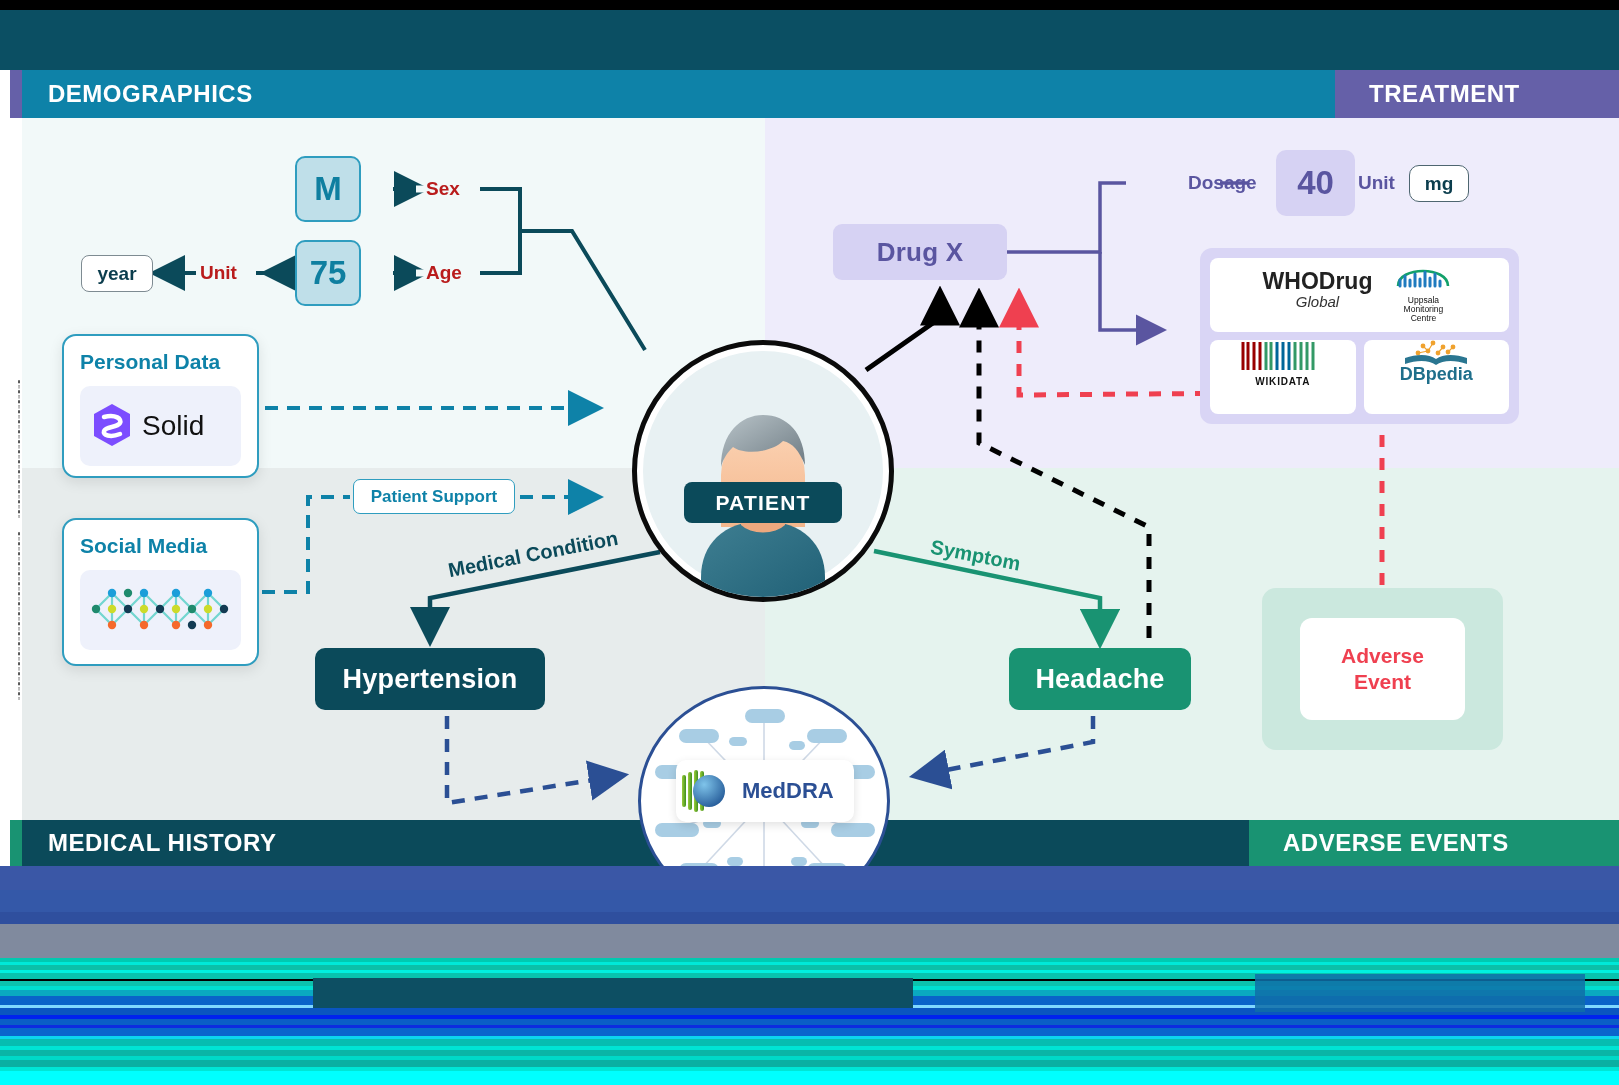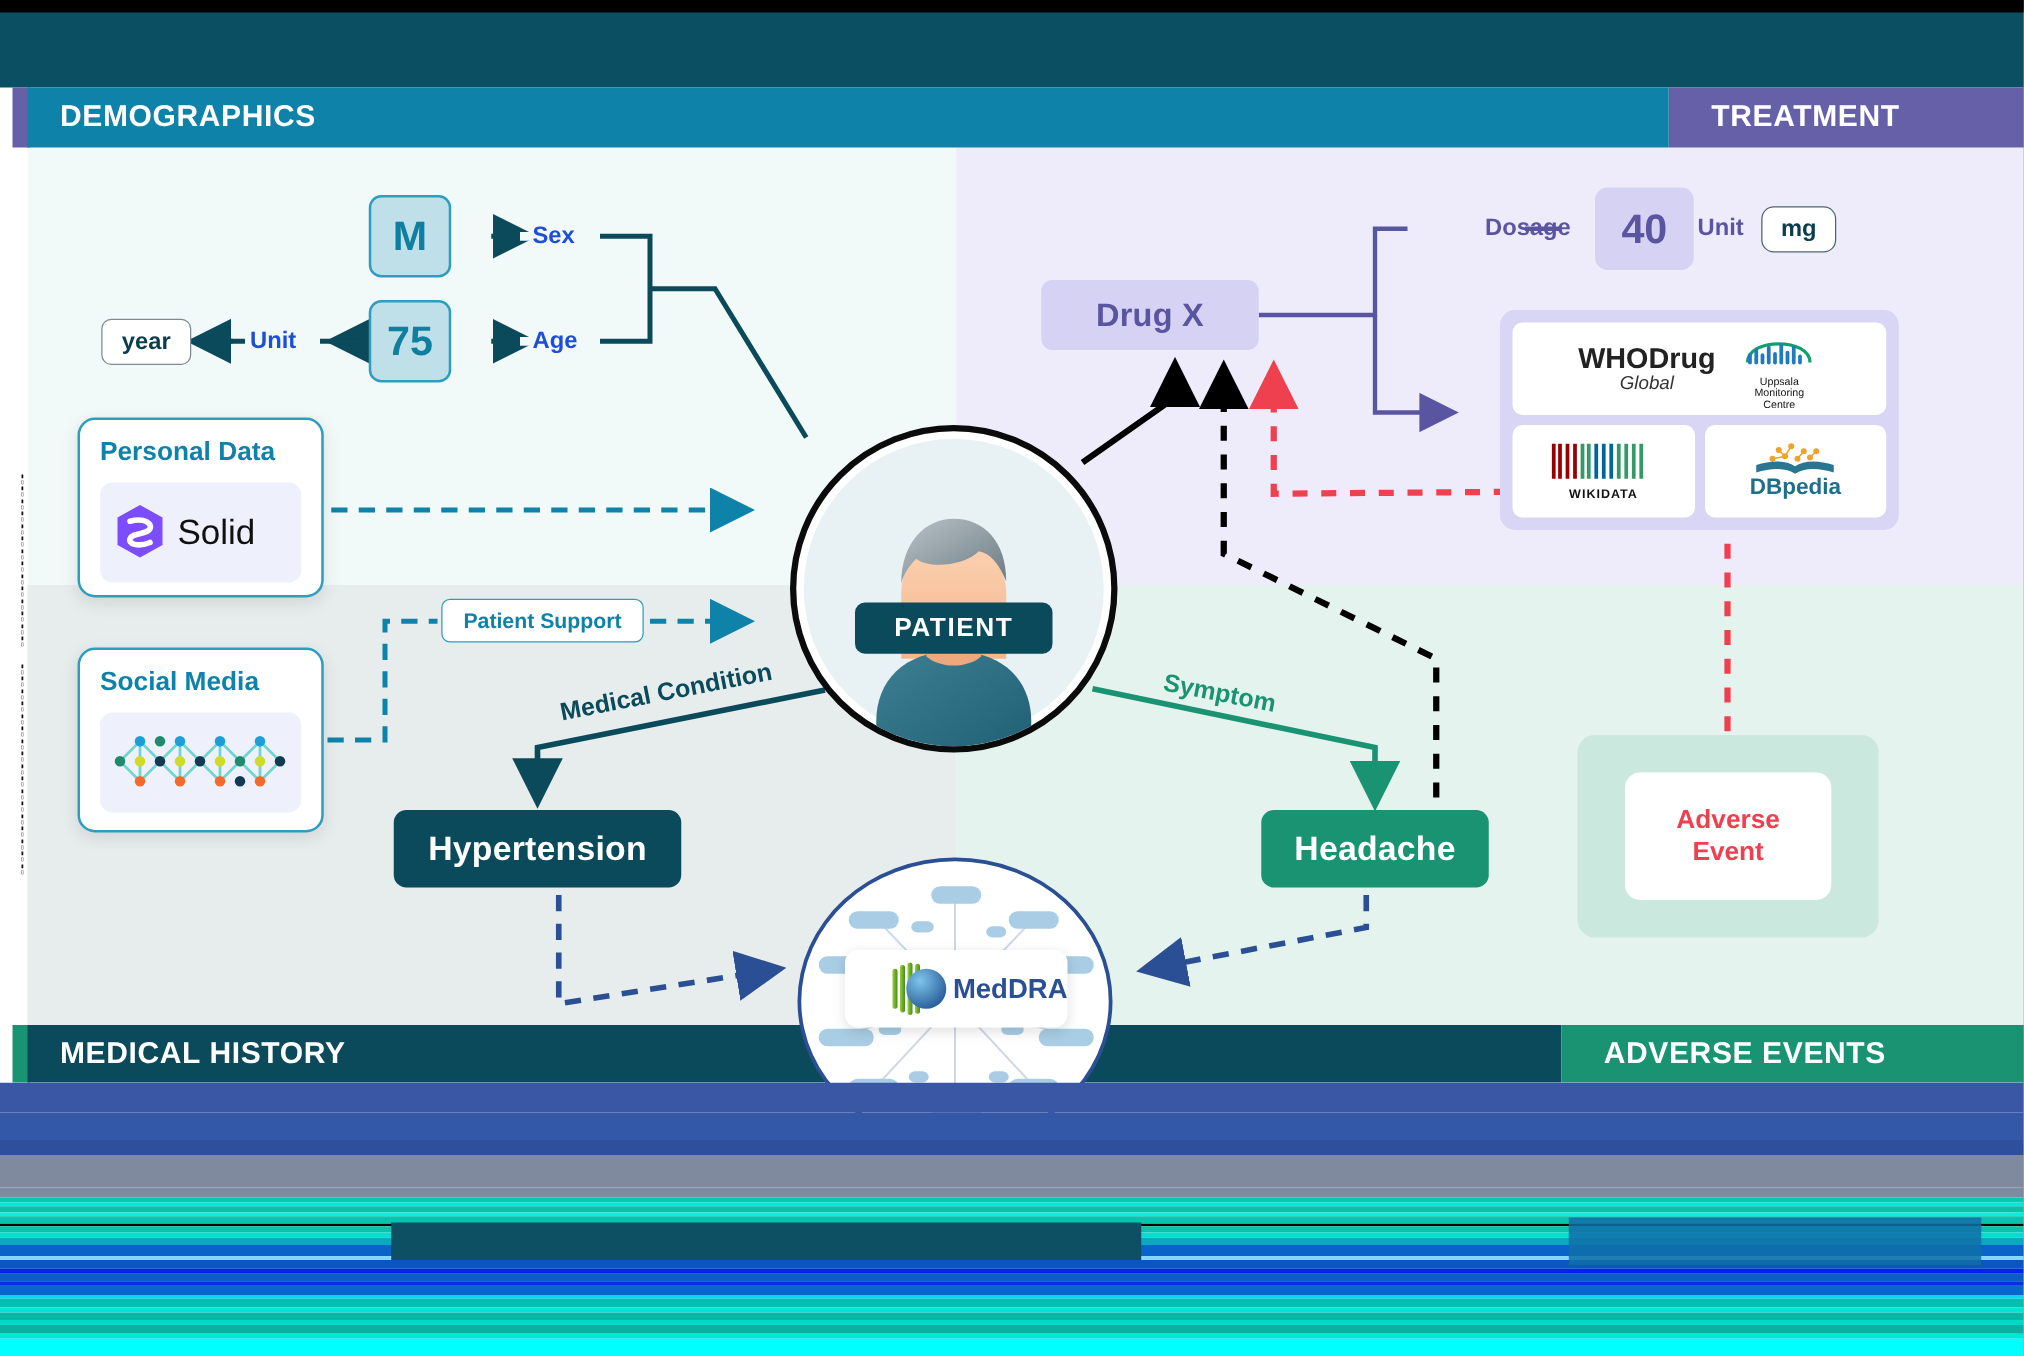--- a/index.html
+++ b/index.html
@@ -44,21 +44,21 @@
   
   .vbox {
     position:absolute; border-radius:10px; display:flex; align-items:center; justify-content:center;
     font-weight:700;
   }
   .vbox.demo { background:#bfdfe9; border:2px solid #2f9dbf; color:#0f7fa0; }
   .vbox.plain { background:#fff; border:1.5px solid #7e8b92; color:#0b3d4d; border-radius:8px; }
   .vbox.purple { background:#d6d2f3; color:#5a55a0; border:none; border-radius:10px; }
   .vbox.mg { background:#fff; border:1.5px solid #4e6670; color:#0b3d4d; border-radius:10px; }
 
-  .elabel { position:absolute; font-weight:700; font-size:19px; color:#1d4ed8; white-space:nowrap; }
+  .elabel { position:absolute; font-weight:700; font-size:19px; color:#b91c1c; white-space:nowrap; }
   .elabel.purple { color:#5a55a0; }
 
   
   .srccard {
     position:absolute; background:#fff; border:2px solid #2f9dbf; border-radius:14px;
     box-shadow:0 4px 14px rgba(0,0,0,.10); padding:14px 16px;
   }
   .srccard .ttl { color:#0e82a8; font-weight:700; font-size:21px; margin-bottom:12px; }
   .srccard .imgwrap {
     background:#eef1fb; border-radius:10px; height:80px; display:flex;
@@ -95,42 +95,42 @@
     align-items:center; justify-content:center; line-height:1.25;
     color:#ef4050; font-weight:700; font-size:21px; text-align:center;
   }
 
   
   #onto {
     position:absolute; left:1200px; top:248px; width:319px; height:176px;
     background:#d9d5f5; border-radius:12px; padding:10px;
     display:grid; grid-template-columns:1fr 1fr; grid-template-rows:1fr 1fr; gap:8px;
   }
-  #onto .cell { background:#fff; border-radius:8px; display:flex; align-items:center; justify-content:center; }
+  #onto .cell { background:#fff; border-radius:8px; display:flex; align-items:flex-start; justify-content:center; }
   #onto .wide { grid-column:1 / span 2; gap:14px; }
 
   
   #patient-circle {
     position:absolute; left:632px; top:340px; width:262px; height:262px;
     border-radius:50%; background:#e8f1f3; border:5px solid #0b0b0b;
     box-shadow:0 0 0 6px #fff inset; overflow:hidden;
   }
   #patient-tag {
     position:absolute; left:684px; top:482px; width:158px; height:41px;
     background:#0b4a5a; border-radius:8px; display:flex; align-items:center; justify-content:center;
     color:#fff; font-weight:700; font-size:21px; letter-spacing:1.2px;
   }
   #meddra-circle {
     position:absolute; left:638px; top:686px; width:252px; height:230px;
     border-radius:50%; background:#fff; border:3px solid #2b4f94; overflow:hidden;
   }
   #meddra-plate {
     position:absolute; left:676px; top:760px; width:178px; height:62px;
     background:#fff; border-radius:10px; box-shadow:0 3px 10px rgba(0,0,0,.12);
-    display:flex; align-items:center; justify-content:flex-end; gap:0;
+    display:flex; align-items:center; justify-content:flex-start; gap:12px;
   }
   #meddra-plate .txt { color:#2b4f94; font-size:22px; font-weight:600; }
 
   
   .edgelab { position:absolute; font-weight:700; font-size:20px; white-space:nowrap; }
 
   svg.overlay { position:absolute; left:0; top:0; width:1619px; height:1085px; pointer-events:none; }
 
   .sidenoise { position:absolute; left:6px; width:14px; color:#111; font-size:5px;
     line-height:4px; font-family:"Liberation Mono", monospace; overflow:hidden;

